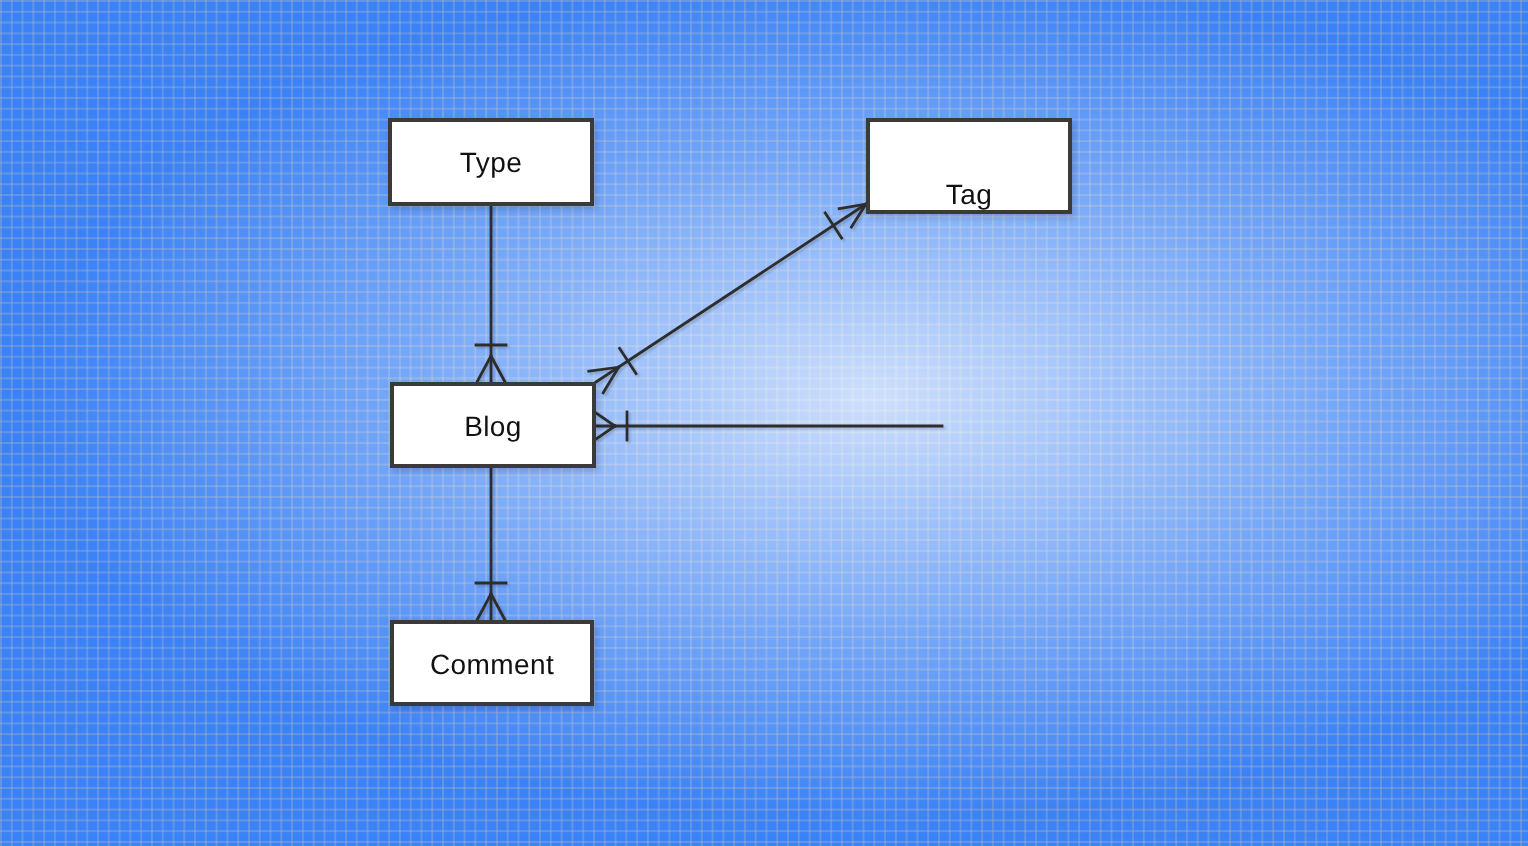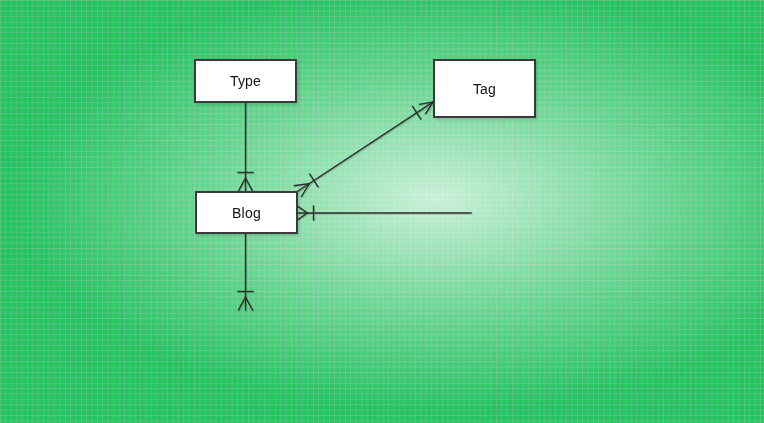--- a/index.html
+++ b/index.html
@@ -3,21 +3,21 @@
 <meta charset="utf-8">
 <style>
   html,body{margin:0;padding:0;}
   body{
     width:764px;height:423px;overflow:hidden;
     font-family:"Liberation Sans", sans-serif;
     background:#fbfcfd;
   }
   .canvas{
     position:relative;width:764px;height:423px;overflow:hidden;
-    background:#22c55e;
+    background:#3b82f6;
   }
   .grid-layer{
     position:absolute;inset:0;
     background-image:
       linear-gradient(to right, rgba(176,184,194,0.34) 1px, rgba(0,0,0,0) 1px),
       linear-gradient(to bottom, rgba(176,184,194,0.34) 1px, rgba(0,0,0,0) 1px);
     background-size:5.4px 5.4px;
   }
   .vignette{
     position:absolute;inset:0;pointer-events:none;
@@ -35,21 +35,21 @@
     position:absolute;
     background:#ffffff;
     border:2px solid #3a3a3a;
     box-sizing:border-box;
     display:flex;align-items:center;justify-content:center;
     font-size:14px;color:#111111;letter-spacing:0.2px;
     box-shadow:1.5px 2px 3px rgba(0,0,0,0.14);
     cursor:default;
   }
   #e-type   {left:194px;top:59px; width:103px;height:44px;}
-  #e-tag    {left:433px;top:59px; width:103px;height:59px;}
+  #e-tag    {left:433px;top:59px; width:103px;height:48px;align-items:flex-end;}
   #e-blog   {left:195px;top:191px;width:103px;height:43px;}
   #e-user   {left:471px;top:192px;width:103px;height:43px;}
   #e-comment{left:195px;top:310px;width:102px;height:43px;}
   .watermark-band{
     position:absolute;left:489px;top:389px;width:228px;height:29px;
     background-image:
       linear-gradient(to right, rgba(120,130,140,0.14) 1px, rgba(0,0,0,0) 1px),
       linear-gradient(to bottom, rgba(120,130,140,0.14) 1px, rgba(0,0,0,0) 1px);
     background-size:7px 7px;
     filter:blur(0.6px);
@@ -105,16 +105,19 @@
 
   <div class="entity" id="e-tag">
     <span>Tag</span>
   </div>
 
   <div class="entity" id="e-blog">
     <span>Blog</span>
   </div>
 
 
+  <div class="entity" id="e-comment">
+    <span>Comment</span>
+  </div>
 
   <div class="watermark-band"></div>
 
 </div>
 
 </body></html>

